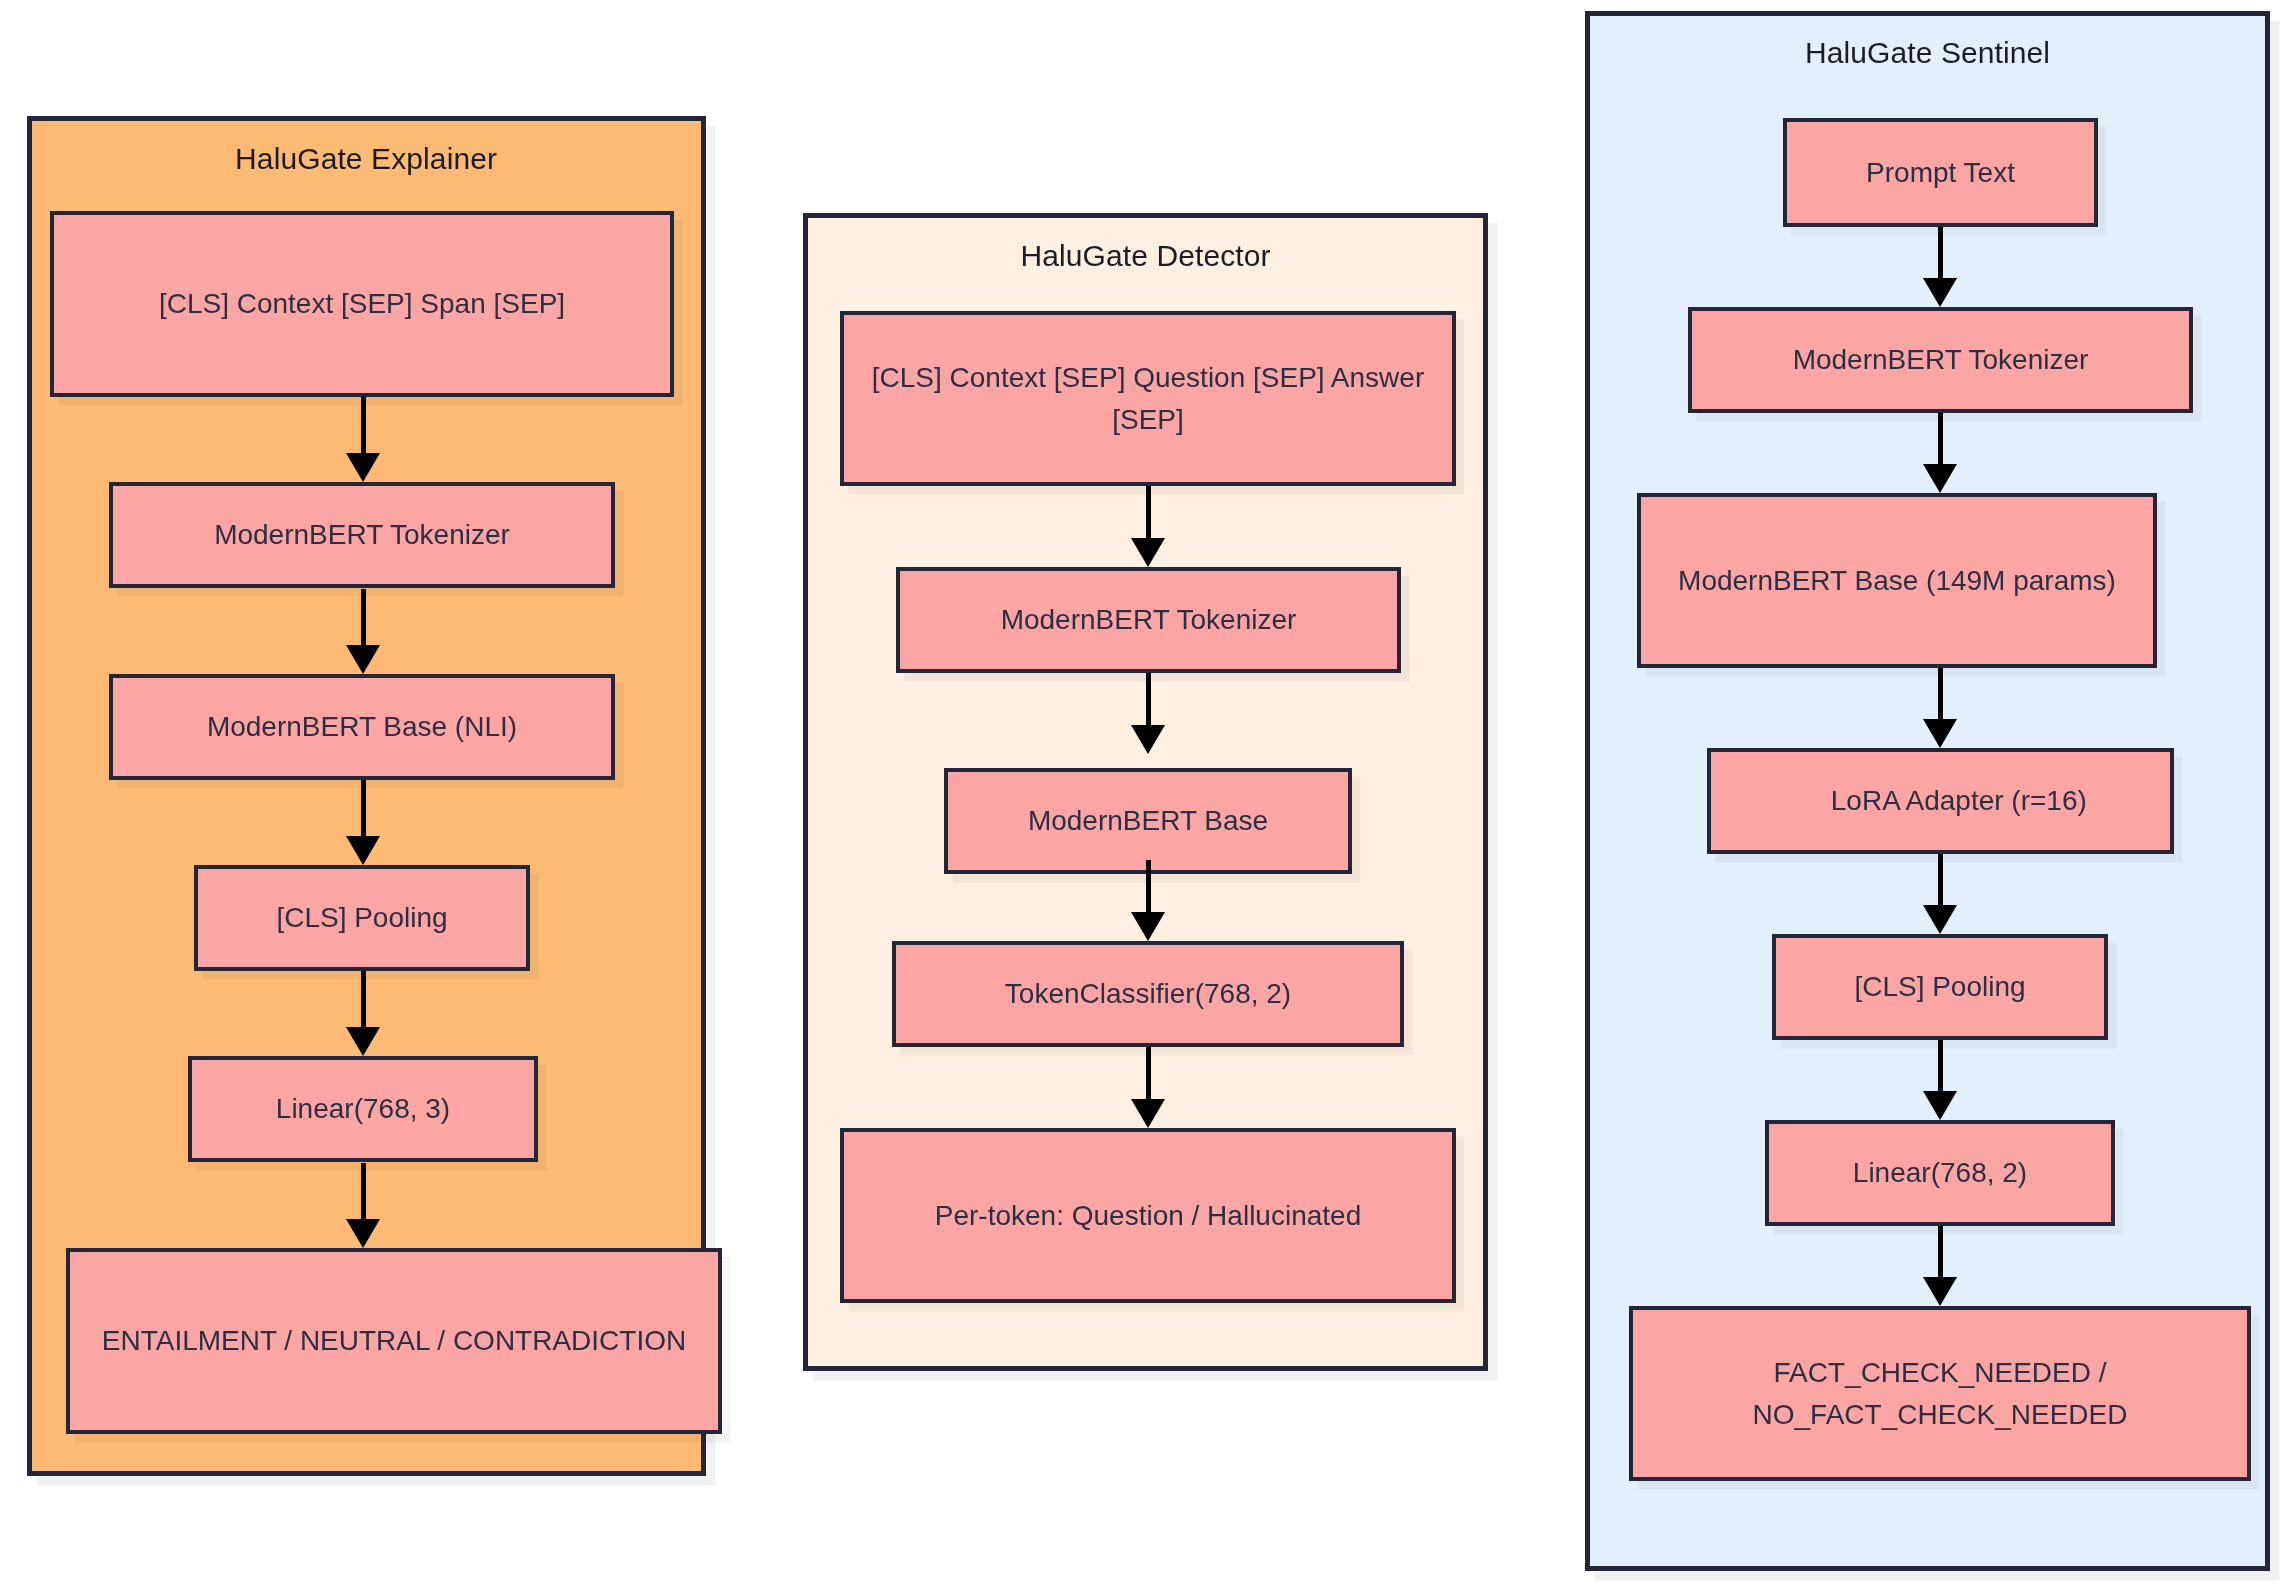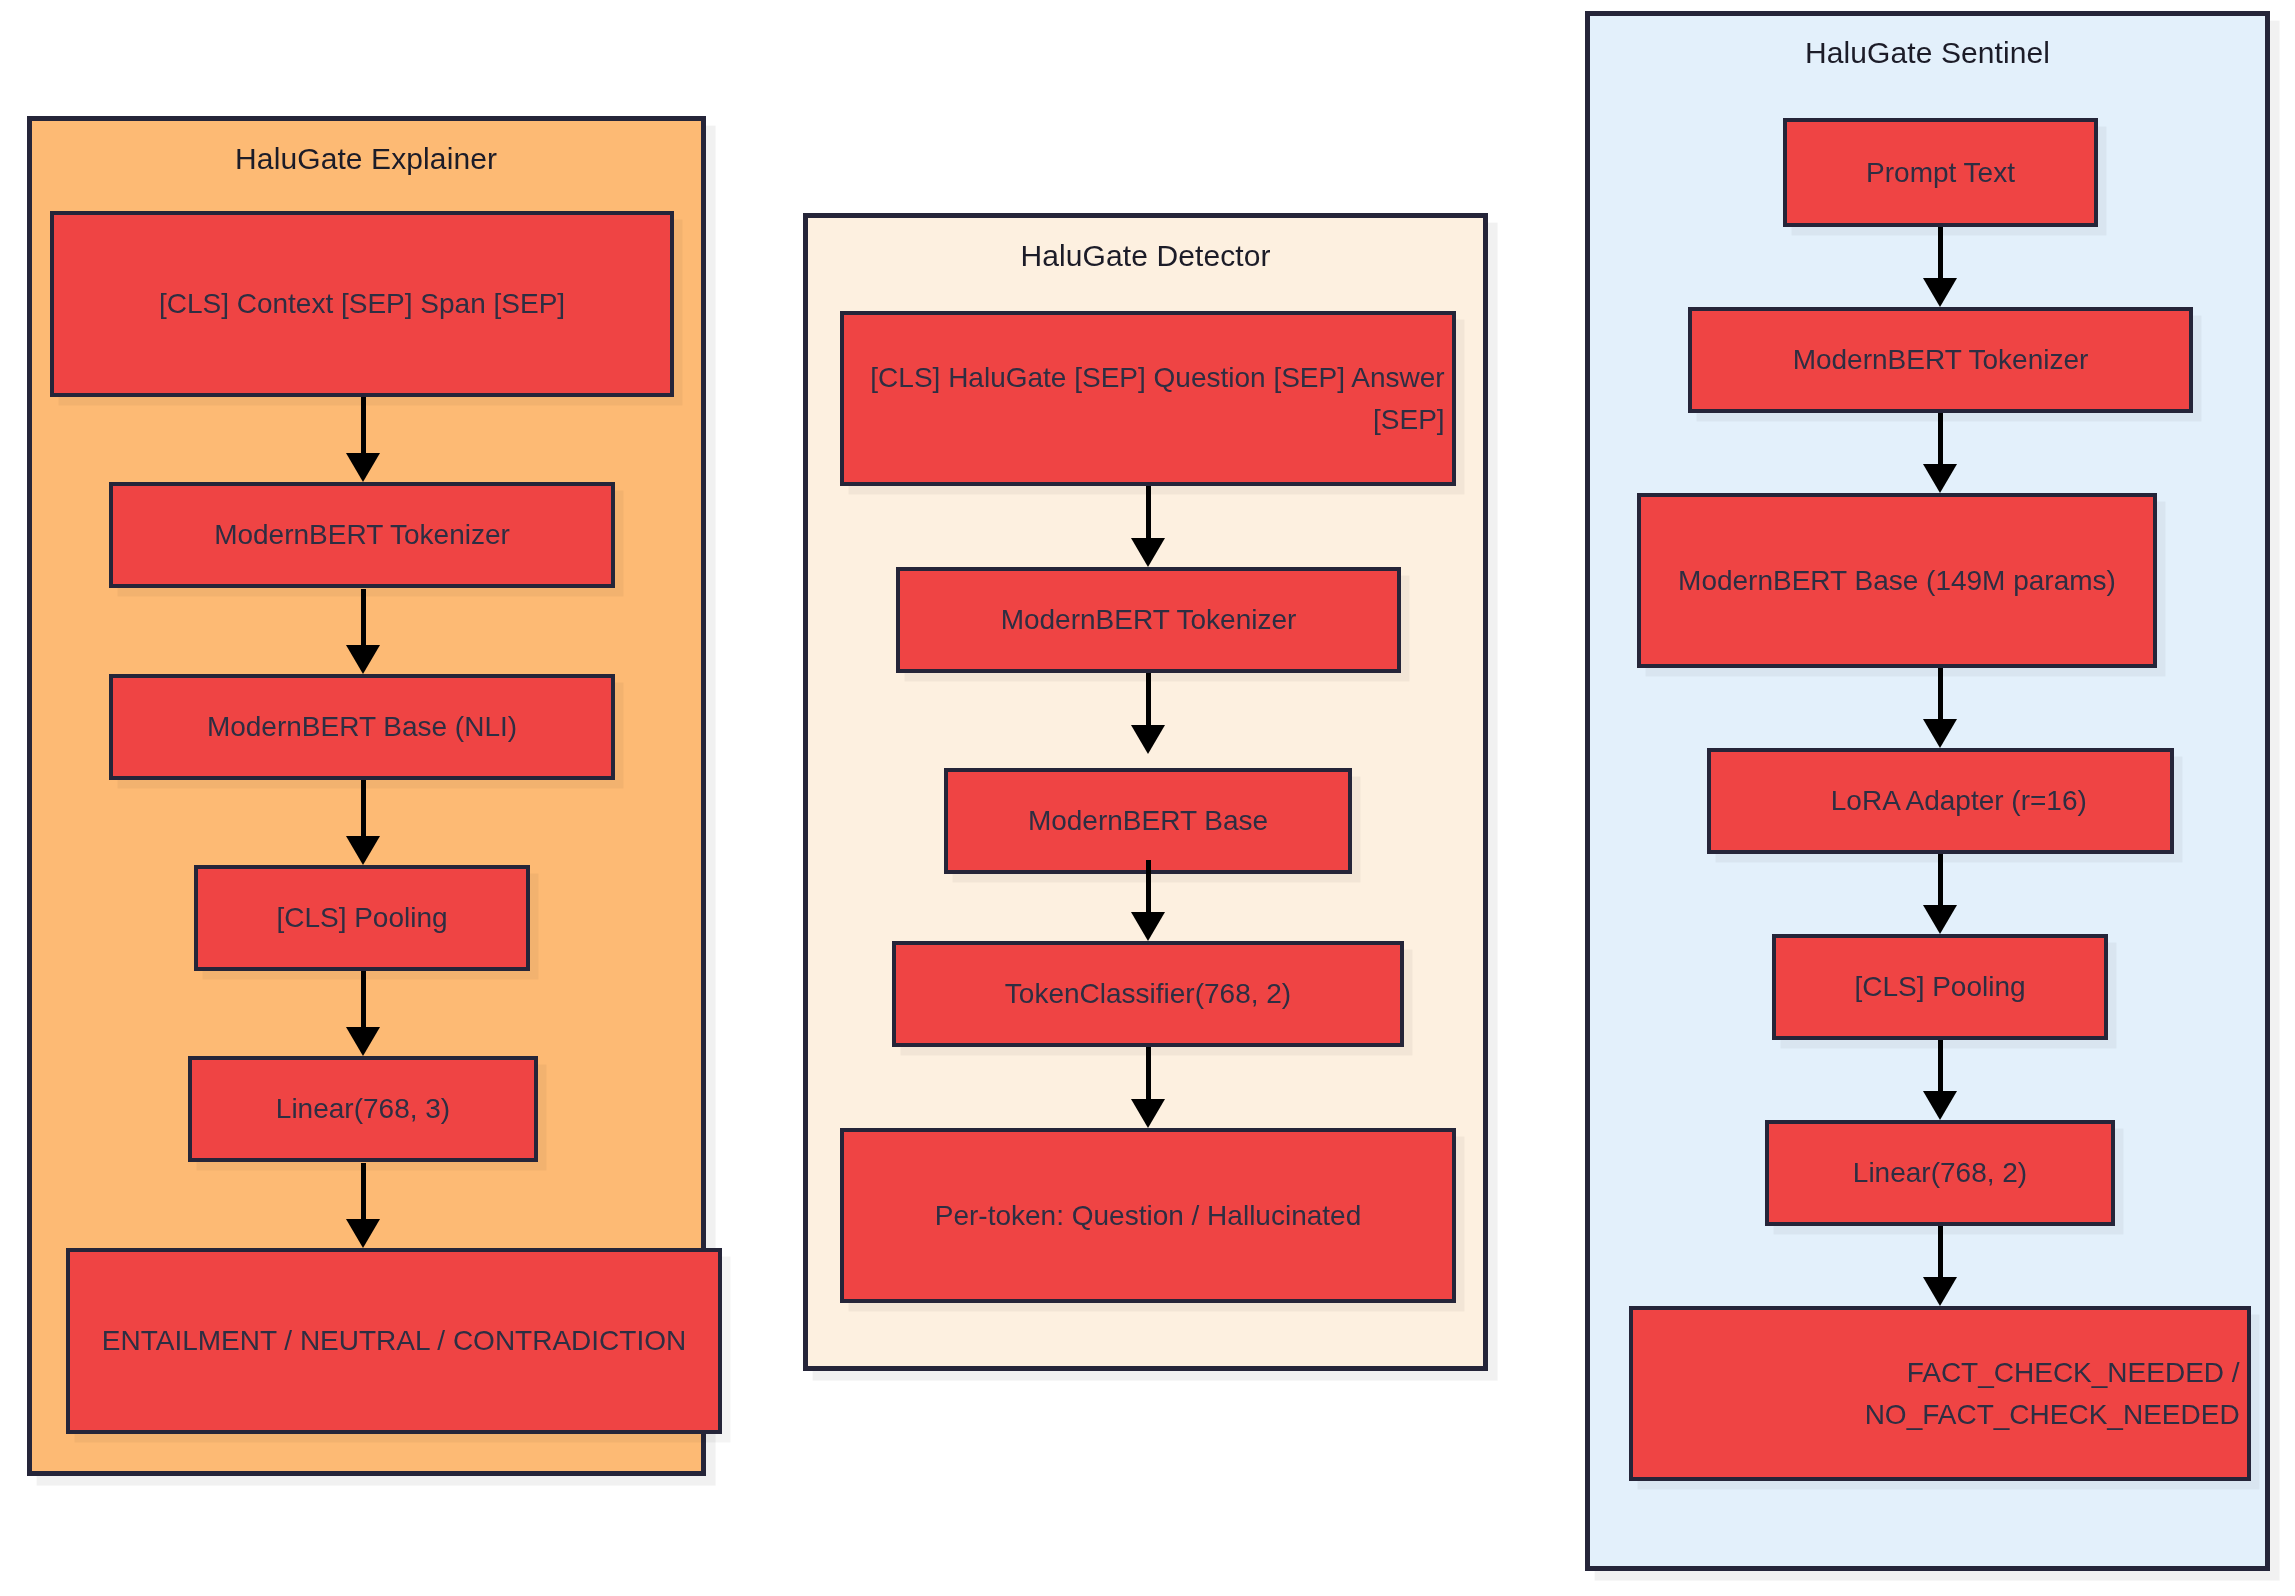--- a/index.html
+++ b/index.html
@@ -51,29 +51,29 @@
     left: 1585px; top: 10.6px;
     width: 685px; height: 1560px;
     background: #e3f0fb;
   }
   #sg-sentinel .sg-title { top: 20px; }
 
   
   .node {
     position: absolute;
     box-sizing: border-box;
-    background: #ef4444;
+    background: #fca5a5;
     border: 4.8px solid #252539;
     color: #2e2e42;
     font-size: 28px;
     line-height: 1.48;
     display: flex;
     align-items: center;
     justify-content: center;
-    text-align: right;
+    text-align: center;
     box-shadow: 8.5px 8.5px 0 0 rgba(0,0,0,0.045);
     padding: 2.1px 7.4px;
   }
 
   
   .arrow {
     position: absolute;
     width: 0.5px;
   }
   .arrow .shaft {
@@ -131,21 +131,21 @@
   <div class="shaft" style="height:56px;"></div>
   <div class="head"></div>
 </div>
 
 <div class="node" style="left:66px; top:1248px; width:656px; height:186px;">ENTAILMENT / NEUTRAL / CONTRADICTION</div>
 
 <div class="subgraph" id="sg-detector">
   <div class="sg-title">HaluGate Detector</div>
 </div>
 
-<div class="node" style="left:840px; top:311px; width:616px; height:175px;">[CLS] HaluGate [SEP] Question [SEP] Answer [SEP]</div>
+<div class="node" style="left:840px; top:311px; width:616px; height:175px;">[CLS] Context [SEP] Question [SEP] Answer [SEP]</div>
 <div class="arrow" style="left:1148px; top:486px; height:81px;">
   <div class="shaft" style="height:52px;"></div>
   <div class="head"></div>
 </div>
 
 <div class="node" style="left:896px; top:567px; width:505px; height:106px;">ModernBERT Tokenizer</div>
 <div class="arrow" style="left:1148px; top:673px; height:81px;">
   <div class="shaft" style="height:52px;"></div>
   <div class="head"></div>
 </div>

